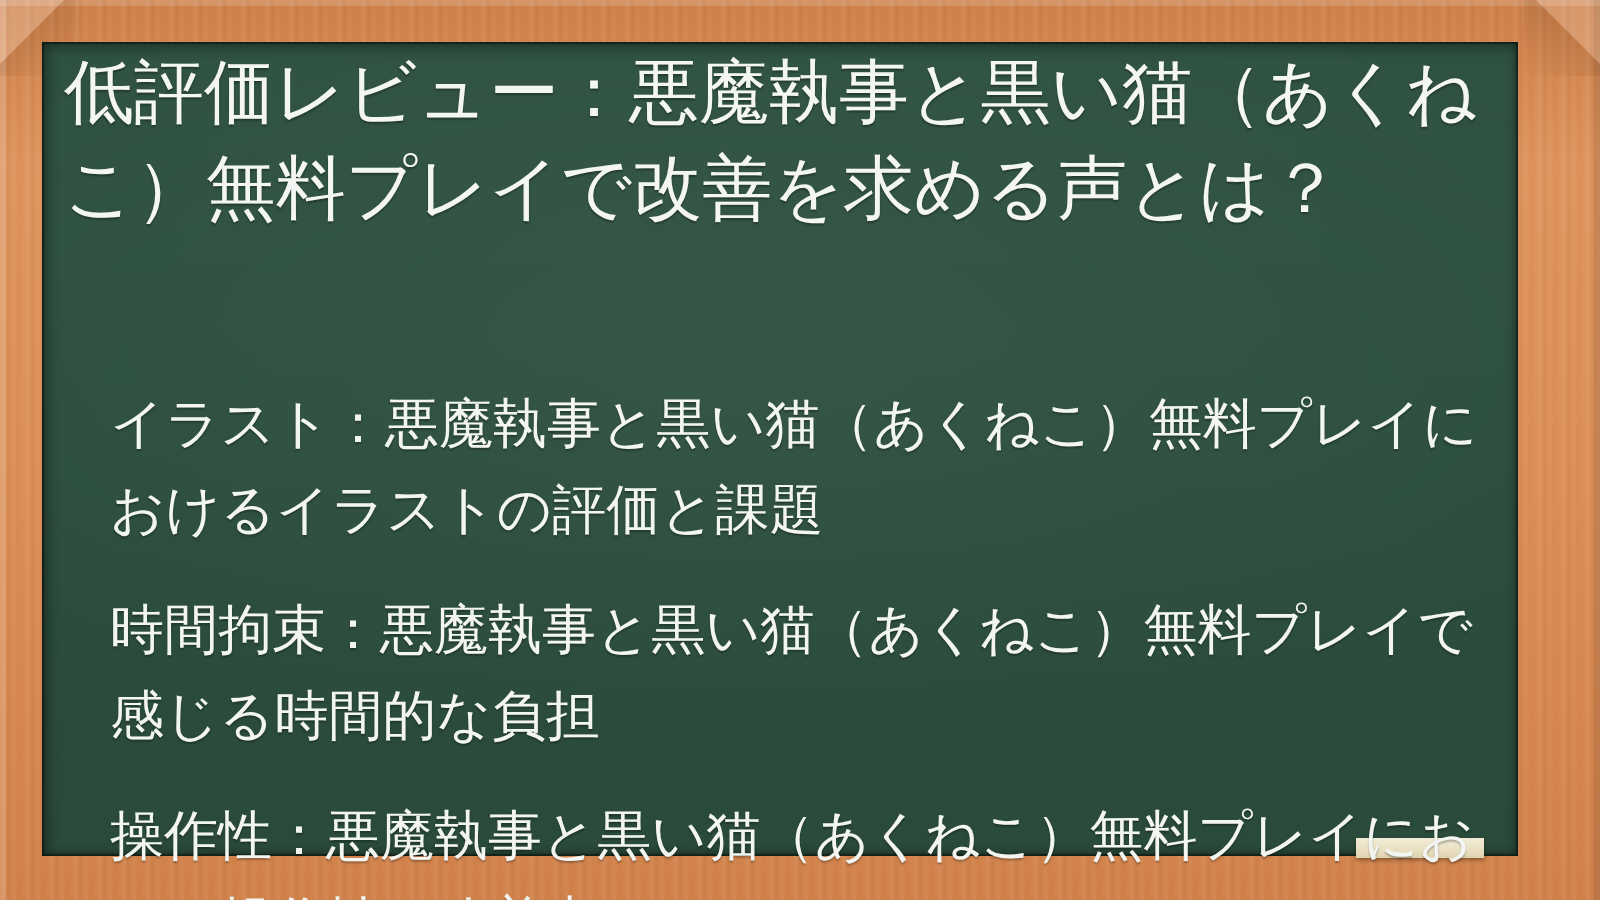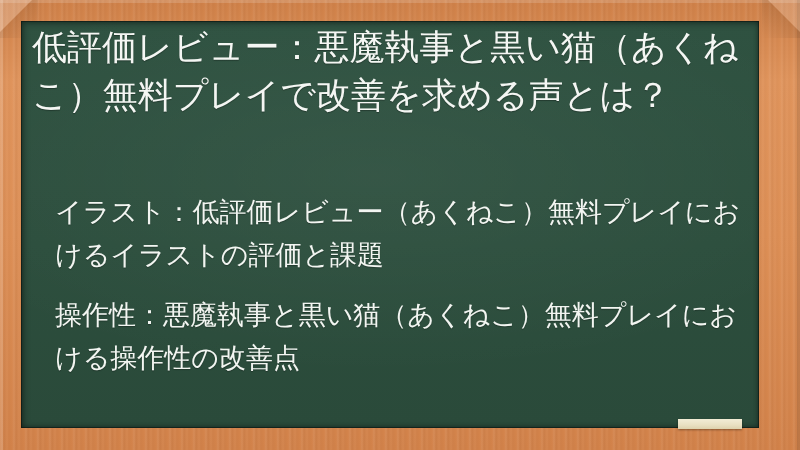--- a/index.html
+++ b/index.html
@@ -168,19 +168,20 @@
 
   <div id="chalkboard">
     <div id="chalk-eraser"></div>
   </div>
 
   <div id="board-text-layer">
 
     <h1 id="board-title">低評価レビュー：悪魔執事と黒い猫（あくねこ）無料プレイで改善を求める声とは？</h1>
 
     <ul id="board-list">
-      <li class="board-list-item">イラスト：低評価レビュー（あくねこ）無料プレイにおけるイラストの評価と課題</li>
+      <li class="board-list-item">イラスト：悪魔執事と黒い猫（あくねこ）無料プレイにおけるイラストの評価と課題</li>
+      <li class="board-list-item">時間拘束：悪魔執事と黒い猫（あくねこ）無料プレイで感じる時間的な負担</li>
       <li class="board-list-item">操作性：悪魔執事と黒い猫（あくねこ）無料プレイにおける操作性の改善点</li>
     </ul>
 
   </div>
 
 </div>
 
 </body></html>

